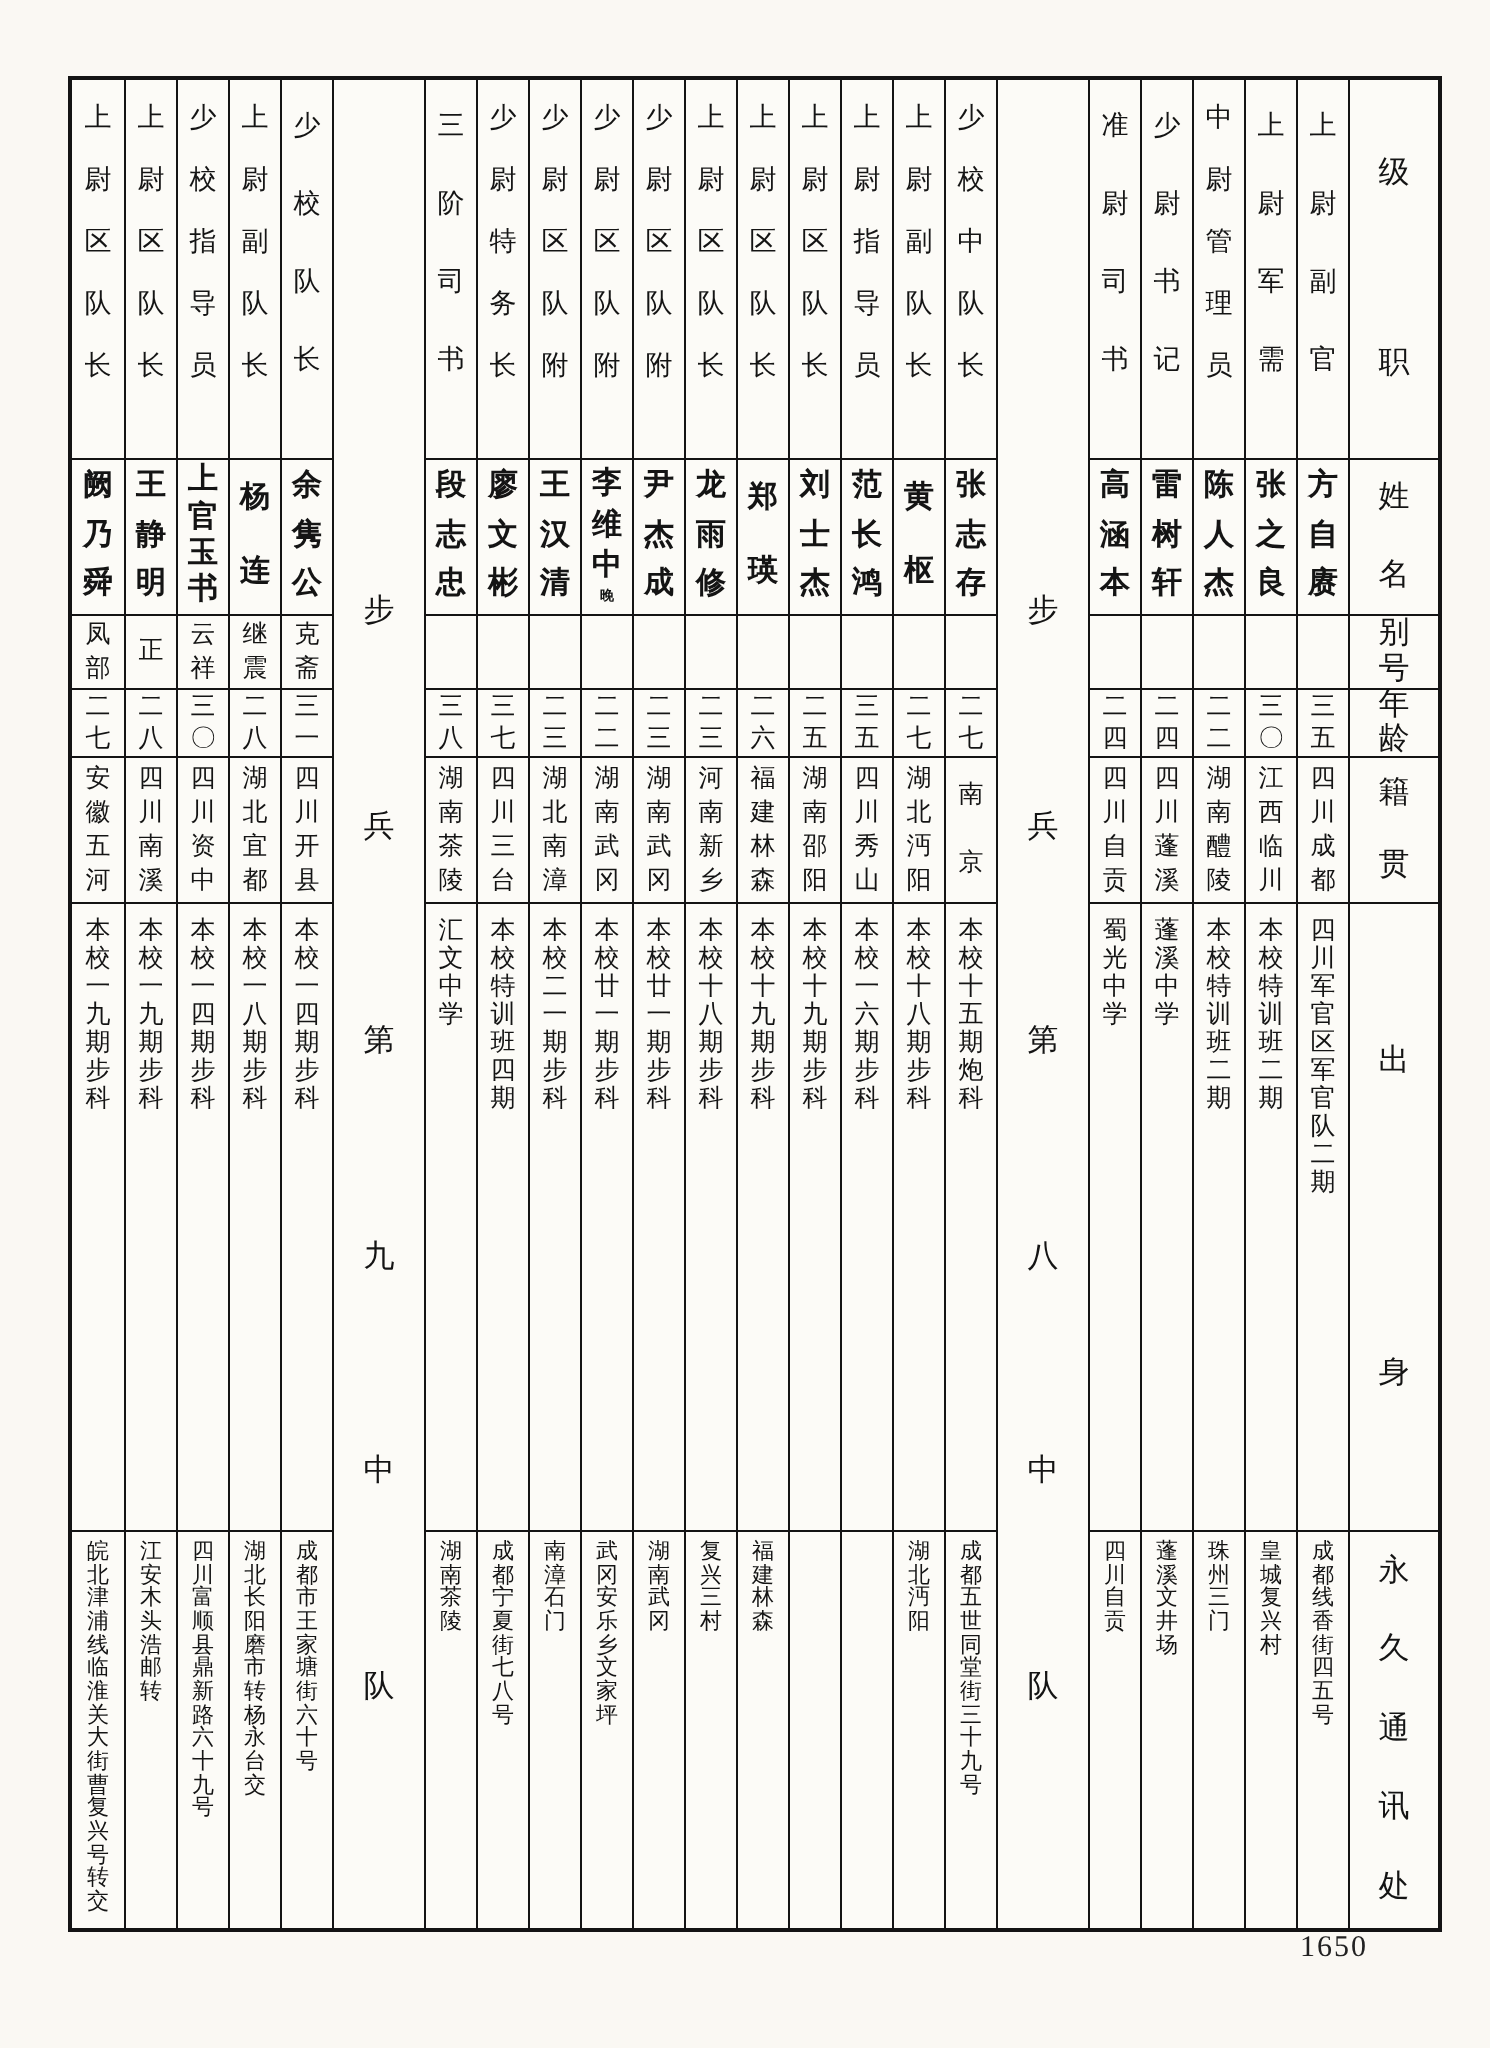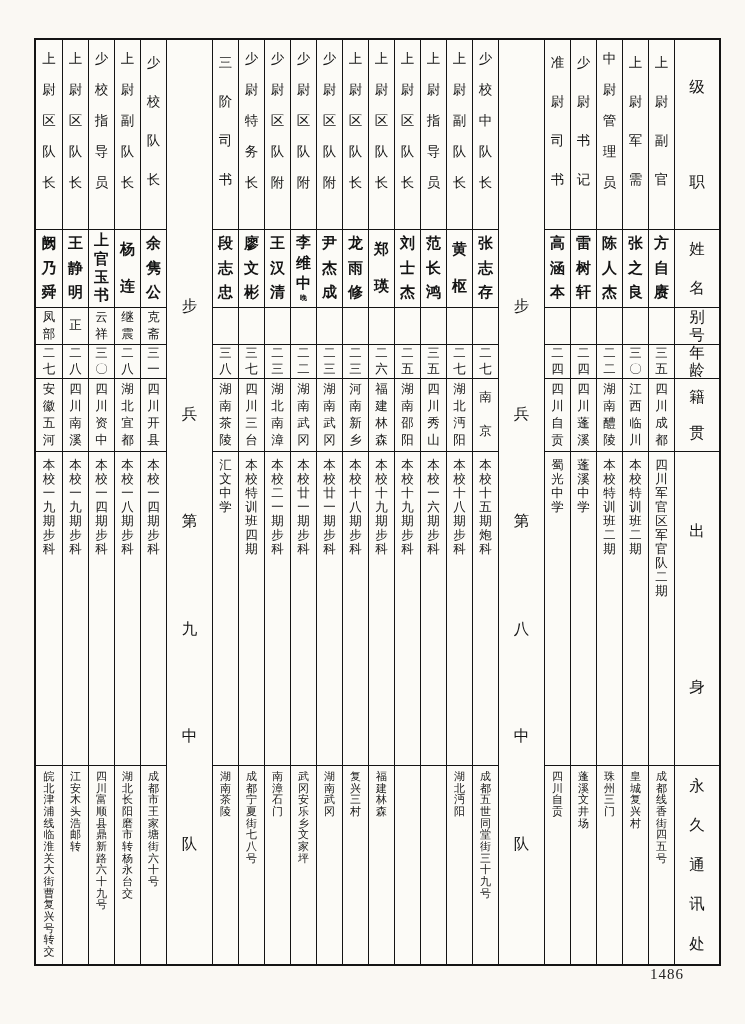--- a/index.html
+++ b/index.html
@@ -993,14 +993,14 @@
           <div class="ch">街</div>
           <div class="ch">曹</div>
           <div class="ch">复</div>
           <div class="ch">兴</div>
           <div class="ch">号</div>
           <div class="ch">转</div>
           <div class="ch">交</div>
         </div>
       </div>
     </div>
-  <div class="page-number">1486</div>
+  <div class="page-number">1650</div>
 </div>
 
 </body></html>

